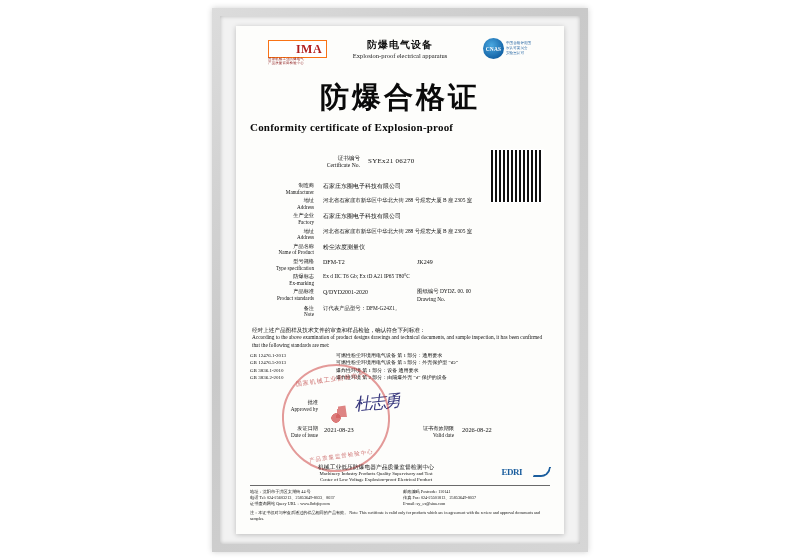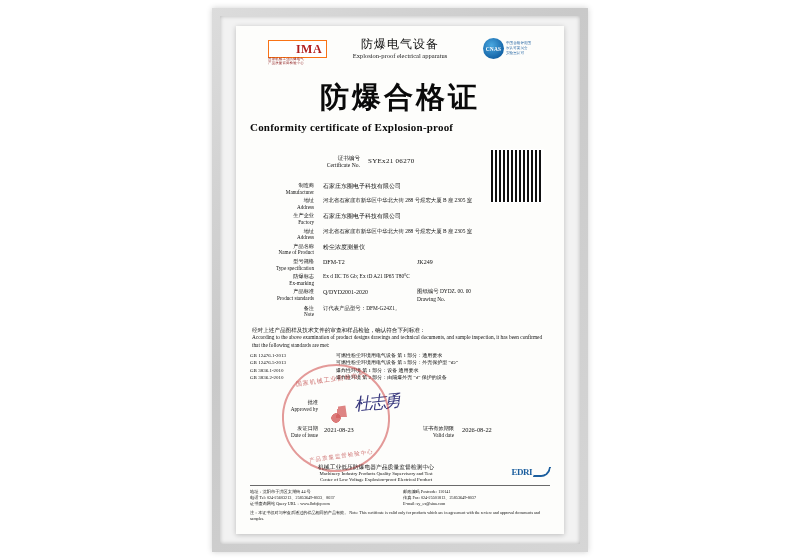--- a/index.html
+++ b/index.html
@@ -62,22 +62,22 @@
     position: relative;
     height: 36px;
   }
   .hdr-center {
     position: absolute;
     left: 0; right: 0;
     top: 2px;
     text-align: center;
   }
   .hdr-cn {
-    font-size: 12px;
-    font-weight: normal;
+    font-size: 10px;
+    font-weight: bold;
     color: #111;
     letter-spacing: 1px;
     line-height: 13px;
   }
   .hdr-en {
     font-size: 6.5px;
     color: #222;
     line-height: 9px;
   }
   .logo-ima {
@@ -365,21 +365,21 @@
     font-size: 4.8px;
     line-height: 6.4px;
     color: #111;
   }
   .edri {
     position: absolute;
     right: 0;
     top: 4px;
     display: flex;
     align-items: center;
-    gap: 2px;
+    gap: 12px;
     margin-left: 25px;
   }
   .edri-mark {
     font-size: 9px;
     font-weight: bold;
     color: #1b5e9e;
     letter-spacing: -0.5px;
   }
   .edri-swoosh {
     width: 14px;

